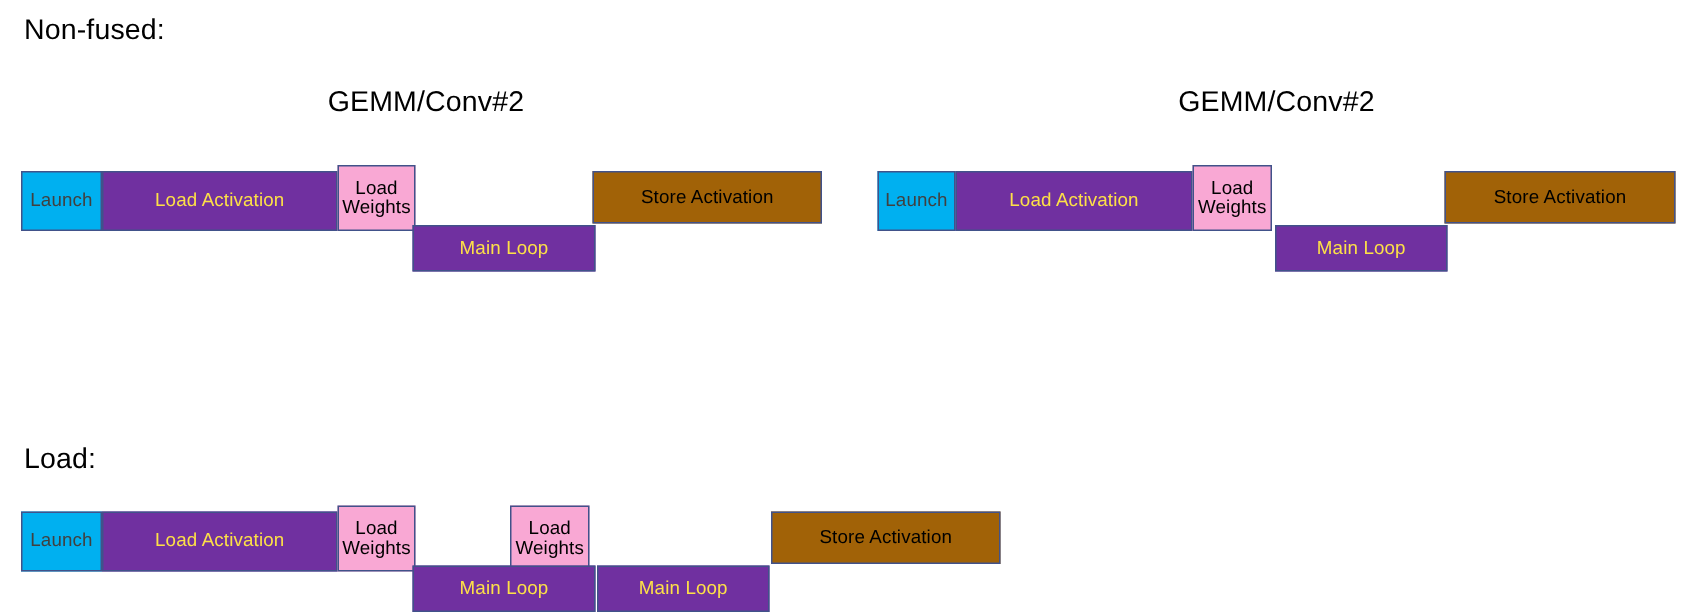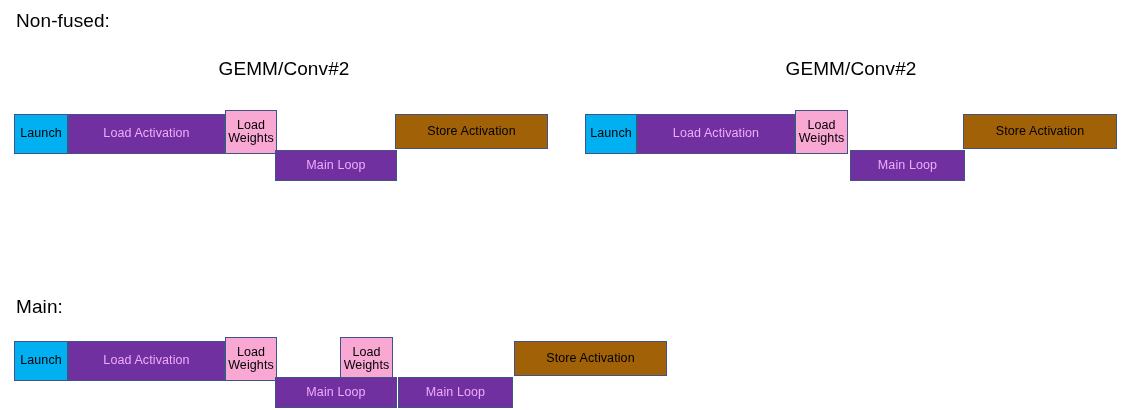--- a/index.html
+++ b/index.html
@@ -45,22 +45,22 @@
     display: flex;
     align-items: center;
     justify-content: center;
     font-size: 12.5px;
     line-height: 1.08;
     text-align: center;
     white-space: pre-line;
     overflow: hidden;
     letter-spacing: 0.1px;
   }
-  .bar.launch   { background: #00b0f0; color: #000000; }
-  .bar.purple   { background: #7030a0; color: #f0abfc; }
+  .bar.launch   { background: #00b0f0; color: #404040; }
+  .bar.purple   { background: #7030a0; color: #fde047; }
   .bar.weights  { background: #f9a8d4; color: #000000; }
   .bar.store    { background: #a16207; color: #000000; }
 </style>
 </head>
 <body>
 
 <div class="canvas" id="canvas">
     <div class="section-label" style="left: 16px; top: 10px;">Non-fused:</div>
     <div class="group-title" style="left: 199px; top: 58px; width: 170px;">GEMM/Conv#2</div>
     <div class="bar launch" style="left: 14px; top: 114px; width: 54px; height: 40px;">Launch</div>
@@ -69,21 +69,21 @@
 Weights</div>
     <div class="bar purple" style="left: 275px; top: 150px; width: 122px; height: 31px;">Main Loop</div>
     <div class="bar store" style="left: 395px; top: 114px; width: 153px; height: 35px;">Store Activation</div>
     <div class="group-title" style="left: 766px; top: 58px; width: 170px;">GEMM/Conv#2</div>
     <div class="bar launch" style="left: 585px; top: 114px; width: 52px; height: 40px;">Launch</div>
     <div class="bar purple" style="left: 637px; top: 114px; width: 158px; height: 40px;">Load Activation</div>
     <div class="bar weights" style="left: 795px; top: 110px; width: 53px; height: 44px;">Load
 Weights</div>
     <div class="bar purple" style="left: 850px; top: 150px; width: 115px; height: 31px;">Main Loop</div>
     <div class="bar store" style="left: 963px; top: 114px; width: 154px; height: 35px;">Store Activation</div>
-    <div class="section-label" style="left: 16px; top: 296px;">Main:</div>
+    <div class="section-label" style="left: 16px; top: 296px;">Load:</div>
     <div class="bar launch" style="left: 14px; top: 341px; width: 54px; height: 40px;">Launch</div>
     <div class="bar purple" style="left: 68px; top: 341px; width: 157px; height: 40px;">Load Activation</div>
     <div class="bar weights" style="left: 225px; top: 337px; width: 52px; height: 44px;">Load
 Weights</div>
     <div class="bar weights" style="left: 340px; top: 337px; width: 53px; height: 44px;">Load
 Weights</div>
     <div class="bar purple" style="left: 275px; top: 377px; width: 122px; height: 31px;">Main Loop</div>
     <div class="bar purple" style="left: 398px; top: 377px; width: 115px; height: 31px;">Main Loop</div>
     <div class="bar store" style="left: 514px; top: 341px; width: 153px; height: 35px;">Store Activation</div>
   </div>

